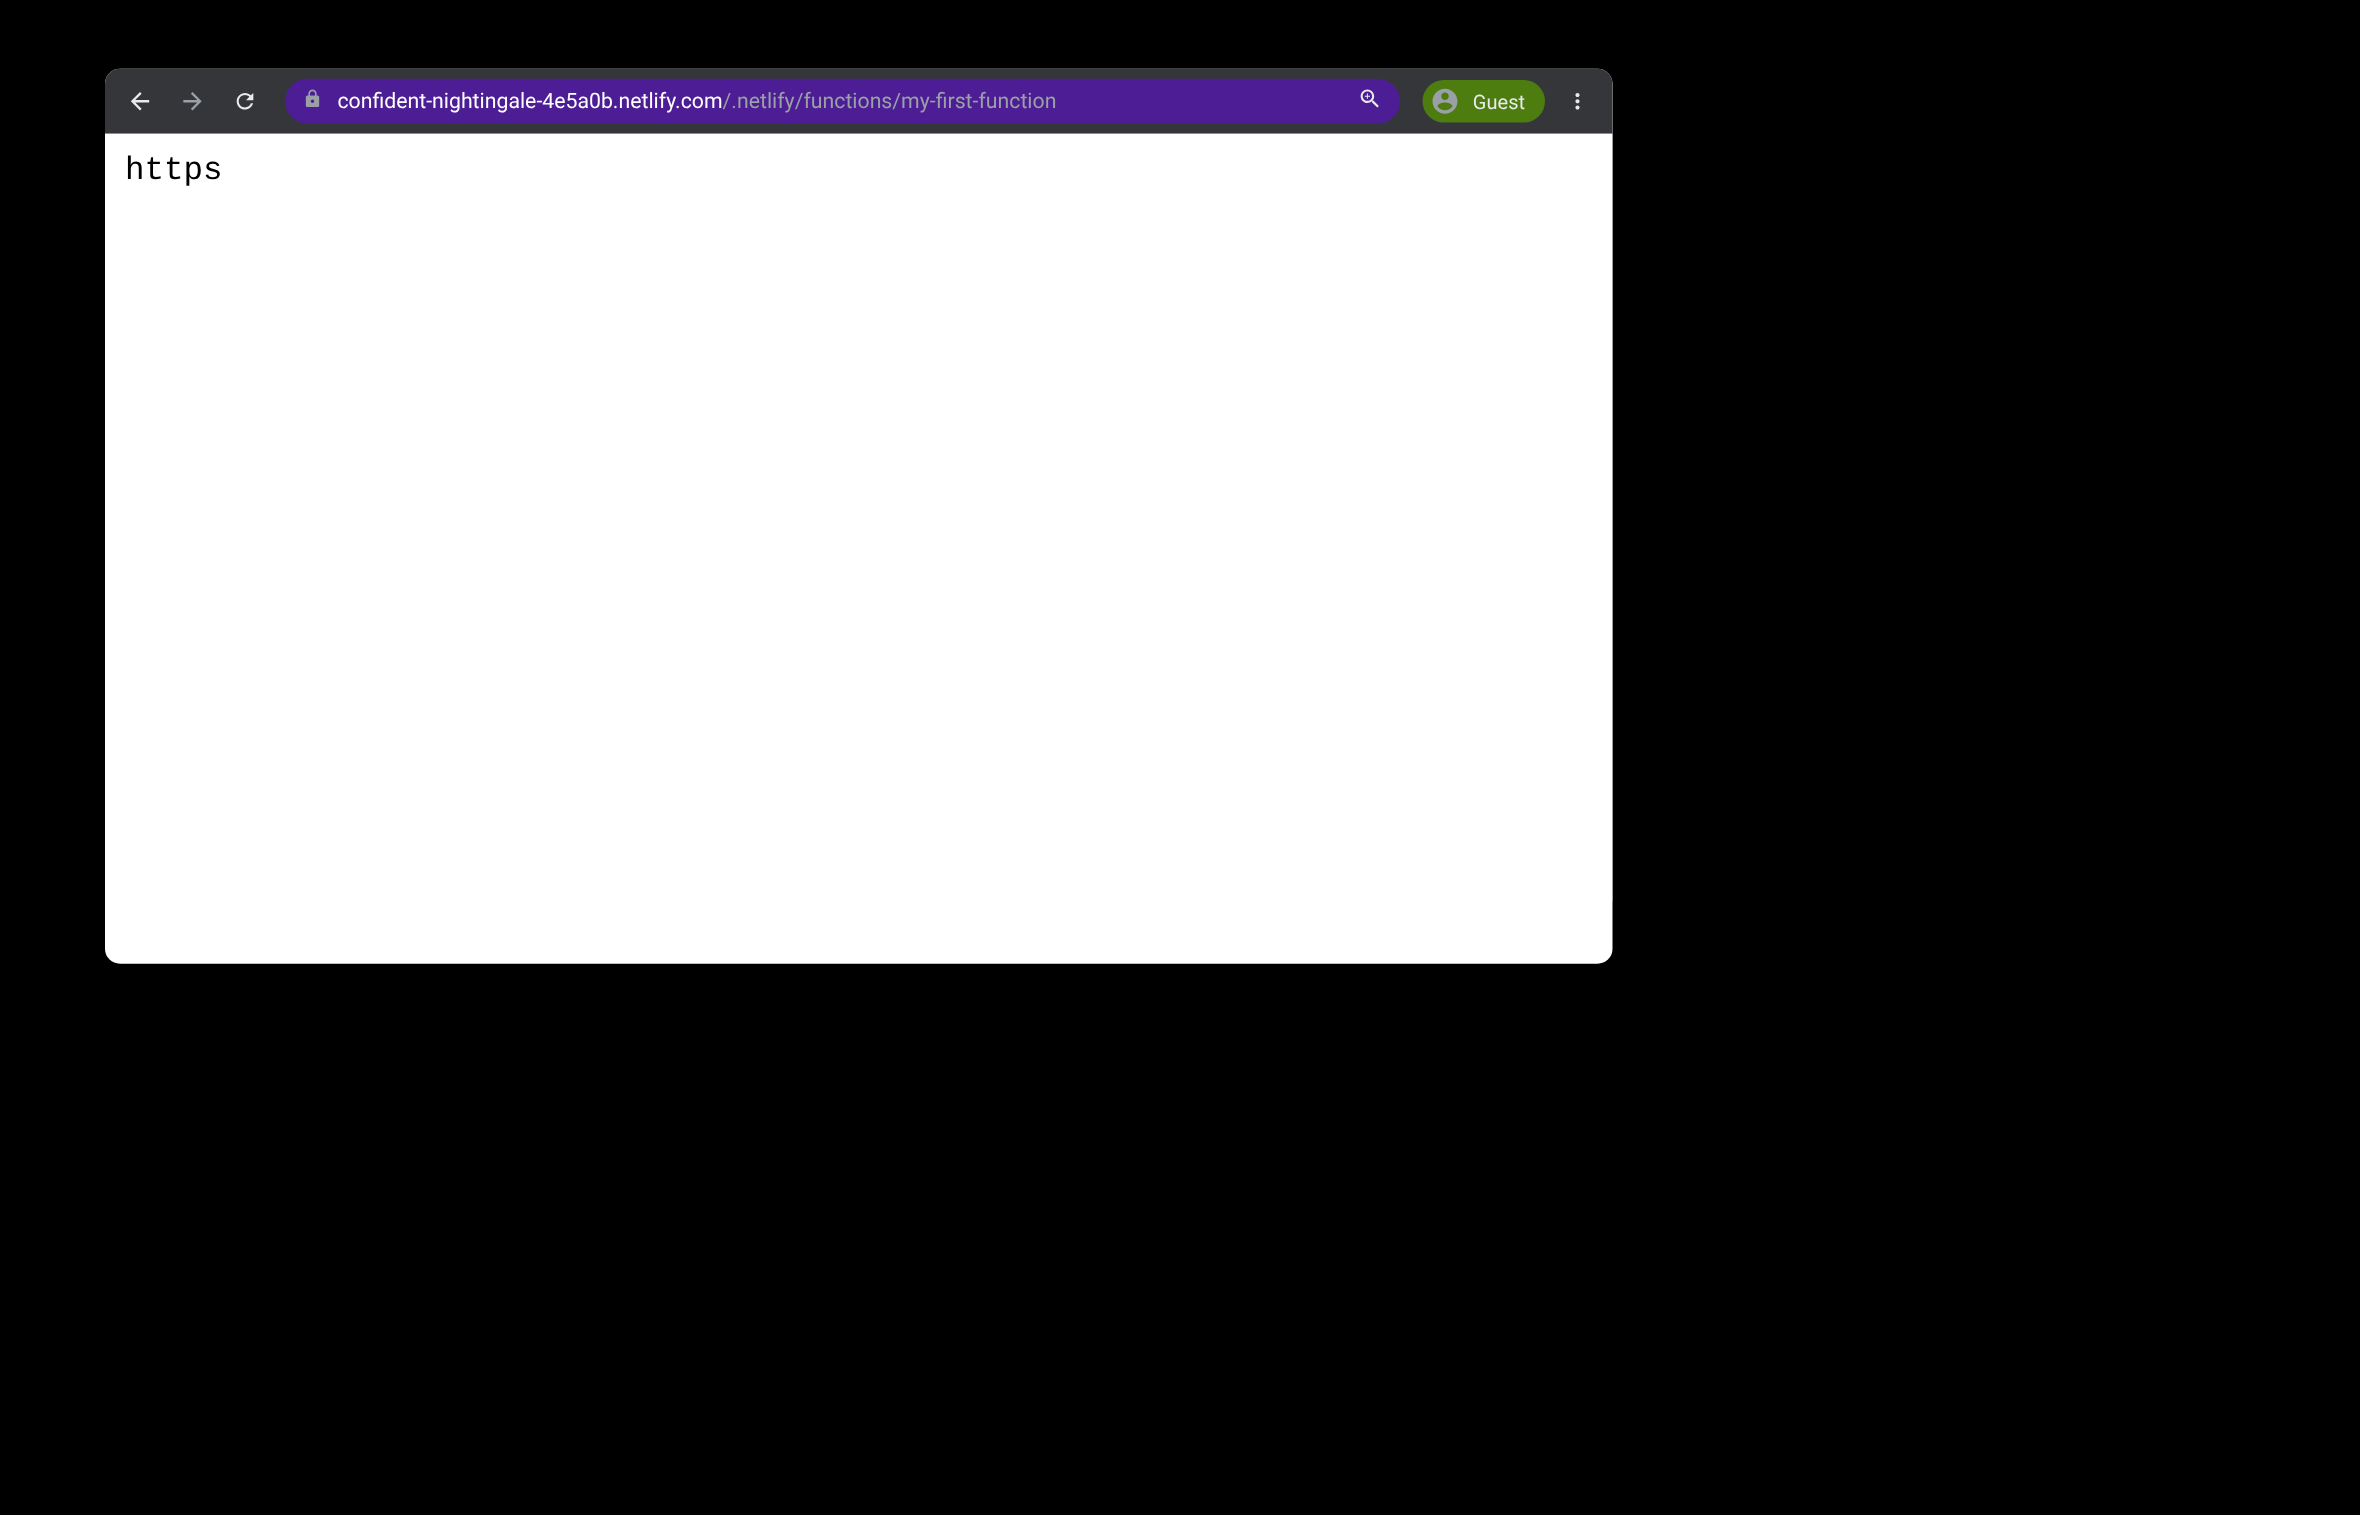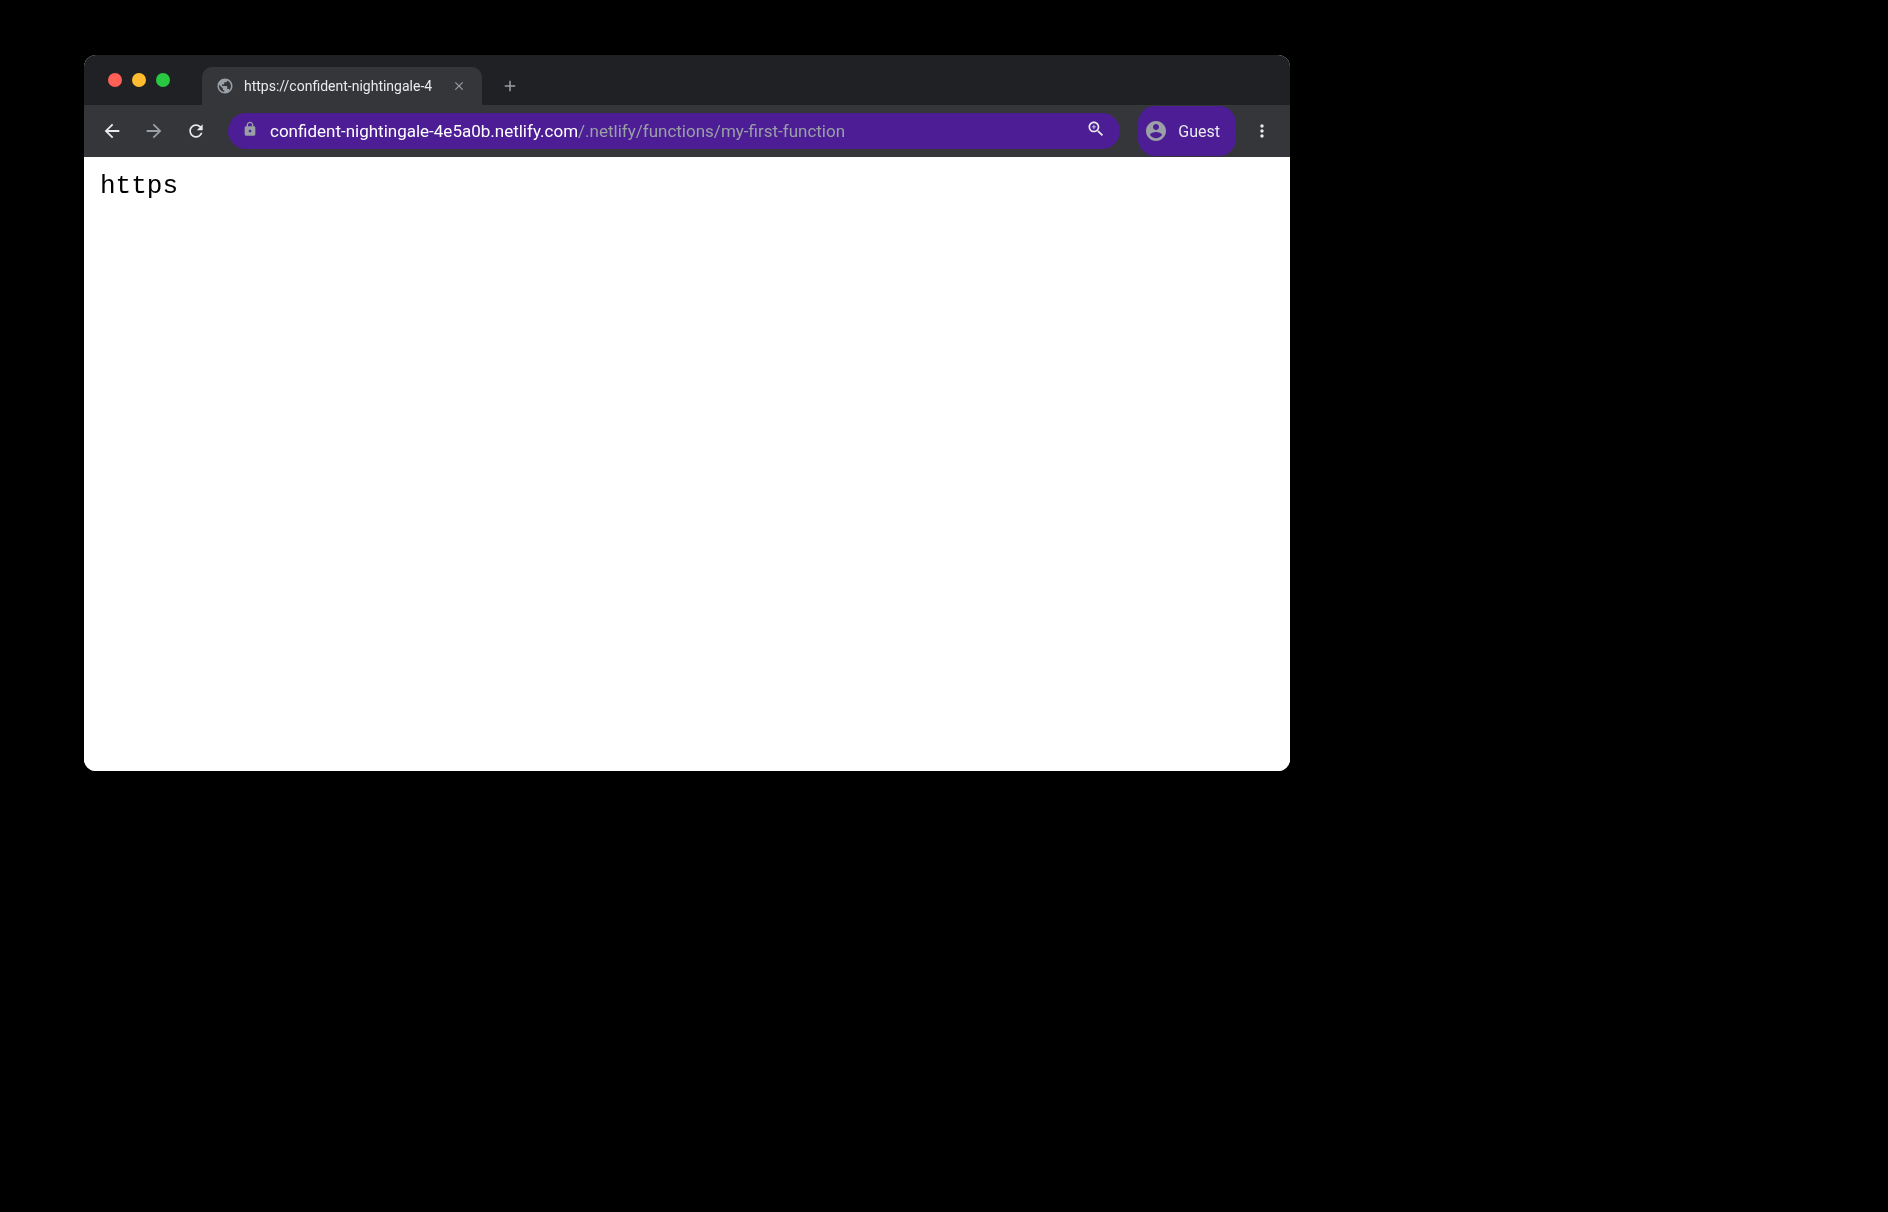--- a/index.html
+++ b/index.html
@@ -159,22 +159,22 @@
     .url-path {
       color: #9aa0a6;
     }
     
     .zoom-icon {
       color: #e8eaed;
       flex-shrink: 0;
     }
     
     .profile-chip {
-      background: #4c1d95;
-      height: 50px;
+      background: #4d7c0f;
+      height: 34px;
       border-radius: 17px;
       display: flex;
       align-items: center;
       padding: 0 16px 0 6px;
       gap: 10px;
       margin-left: 4px;
     }
     
     .profile-avatar {
       width: 24px;
@@ -207,47 +207,20 @@
       font-family: "Courier New", Courier, monospace;
       font-size: 26px;
       color: #000000;
     }
   </style>
 </head>
 <body>
 
 <div class="browser-window">
 
-  <div class="tab-bar">
-    <div class="traffic-lights">
-      <div class="traffic-light red"></div>
-      <div class="traffic-light yellow"></div>
-      <div class="traffic-light green"></div>
-    </div>
-
-    <div class="tab">
-      <span class="tab-favicon">
-        <svg viewBox="0 0 24 24" width="18" height="18" fill="#9aa0a6">
-          <path d="M12 2C6.48 2 2 6.48 2 12s4.48 10 10 10 10-4.48 10-10S17.52 2 12 2zm-1 17.93c-3.95-.49-7-3.85-7-7.93 0-.62.08-1.21.21-1.79L9 15v1c0 1.1.9 2 2 2v1.93zm6.9-2.54c-.26-.81-1-1.39-1.9-1.39h-1v-3c0-.55-.45-1-1-1H8v-2h2c.55 0 1-.45 1-1V7h2c1.1 0 2-.9 2-2v-.41c2.93 1.19 5 4.06 5 7.41 0 2.08-.8 3.97-2.1 5.39z"></path>
-        </svg>
-      </span>
-      <span class="tab-title">https://confident-nightingale-4</span>
-      <span class="tab-close">
-        <svg viewBox="0 0 24 24" width="14" height="14" fill="currentColor">
-          <path d="M19 6.41L17.59 5 12 10.59 6.41 5 5 6.41 10.59 12 5 17.59 6.41 19 12 13.41 17.59 19 19 17.59 13.41 12z"></path>
-        </svg>
-      </span>
-    </div>
-
-    <div class="new-tab-button">
-      <svg viewBox="0 0 24 24" width="18" height="18" fill="currentColor">
-        <path d="M19 13h-6v6h-2v-6H5v-2h6V5h2v6h6v2z"></path>
-      </svg>
-    </div>
-  </div>
 
   <div class="toolbar">
     <div class="nav-button active">
       <svg viewBox="0 0 24 24" width="22" height="22" fill="currentColor">
         <path d="M20 11H7.83l5.59-5.59L12 4l-8 8 8 8 1.41-1.41L7.83 13H20v-2z"></path>
       </svg>
     </div>
     <div class="nav-button">
       <svg viewBox="0 0 24 24" width="22" height="22" fill="currentColor">
         <path d="M12 4l-1.41 1.41L16.17 11H4v2h12.17l-5.58 5.59L12 20l8-8z"></path>

